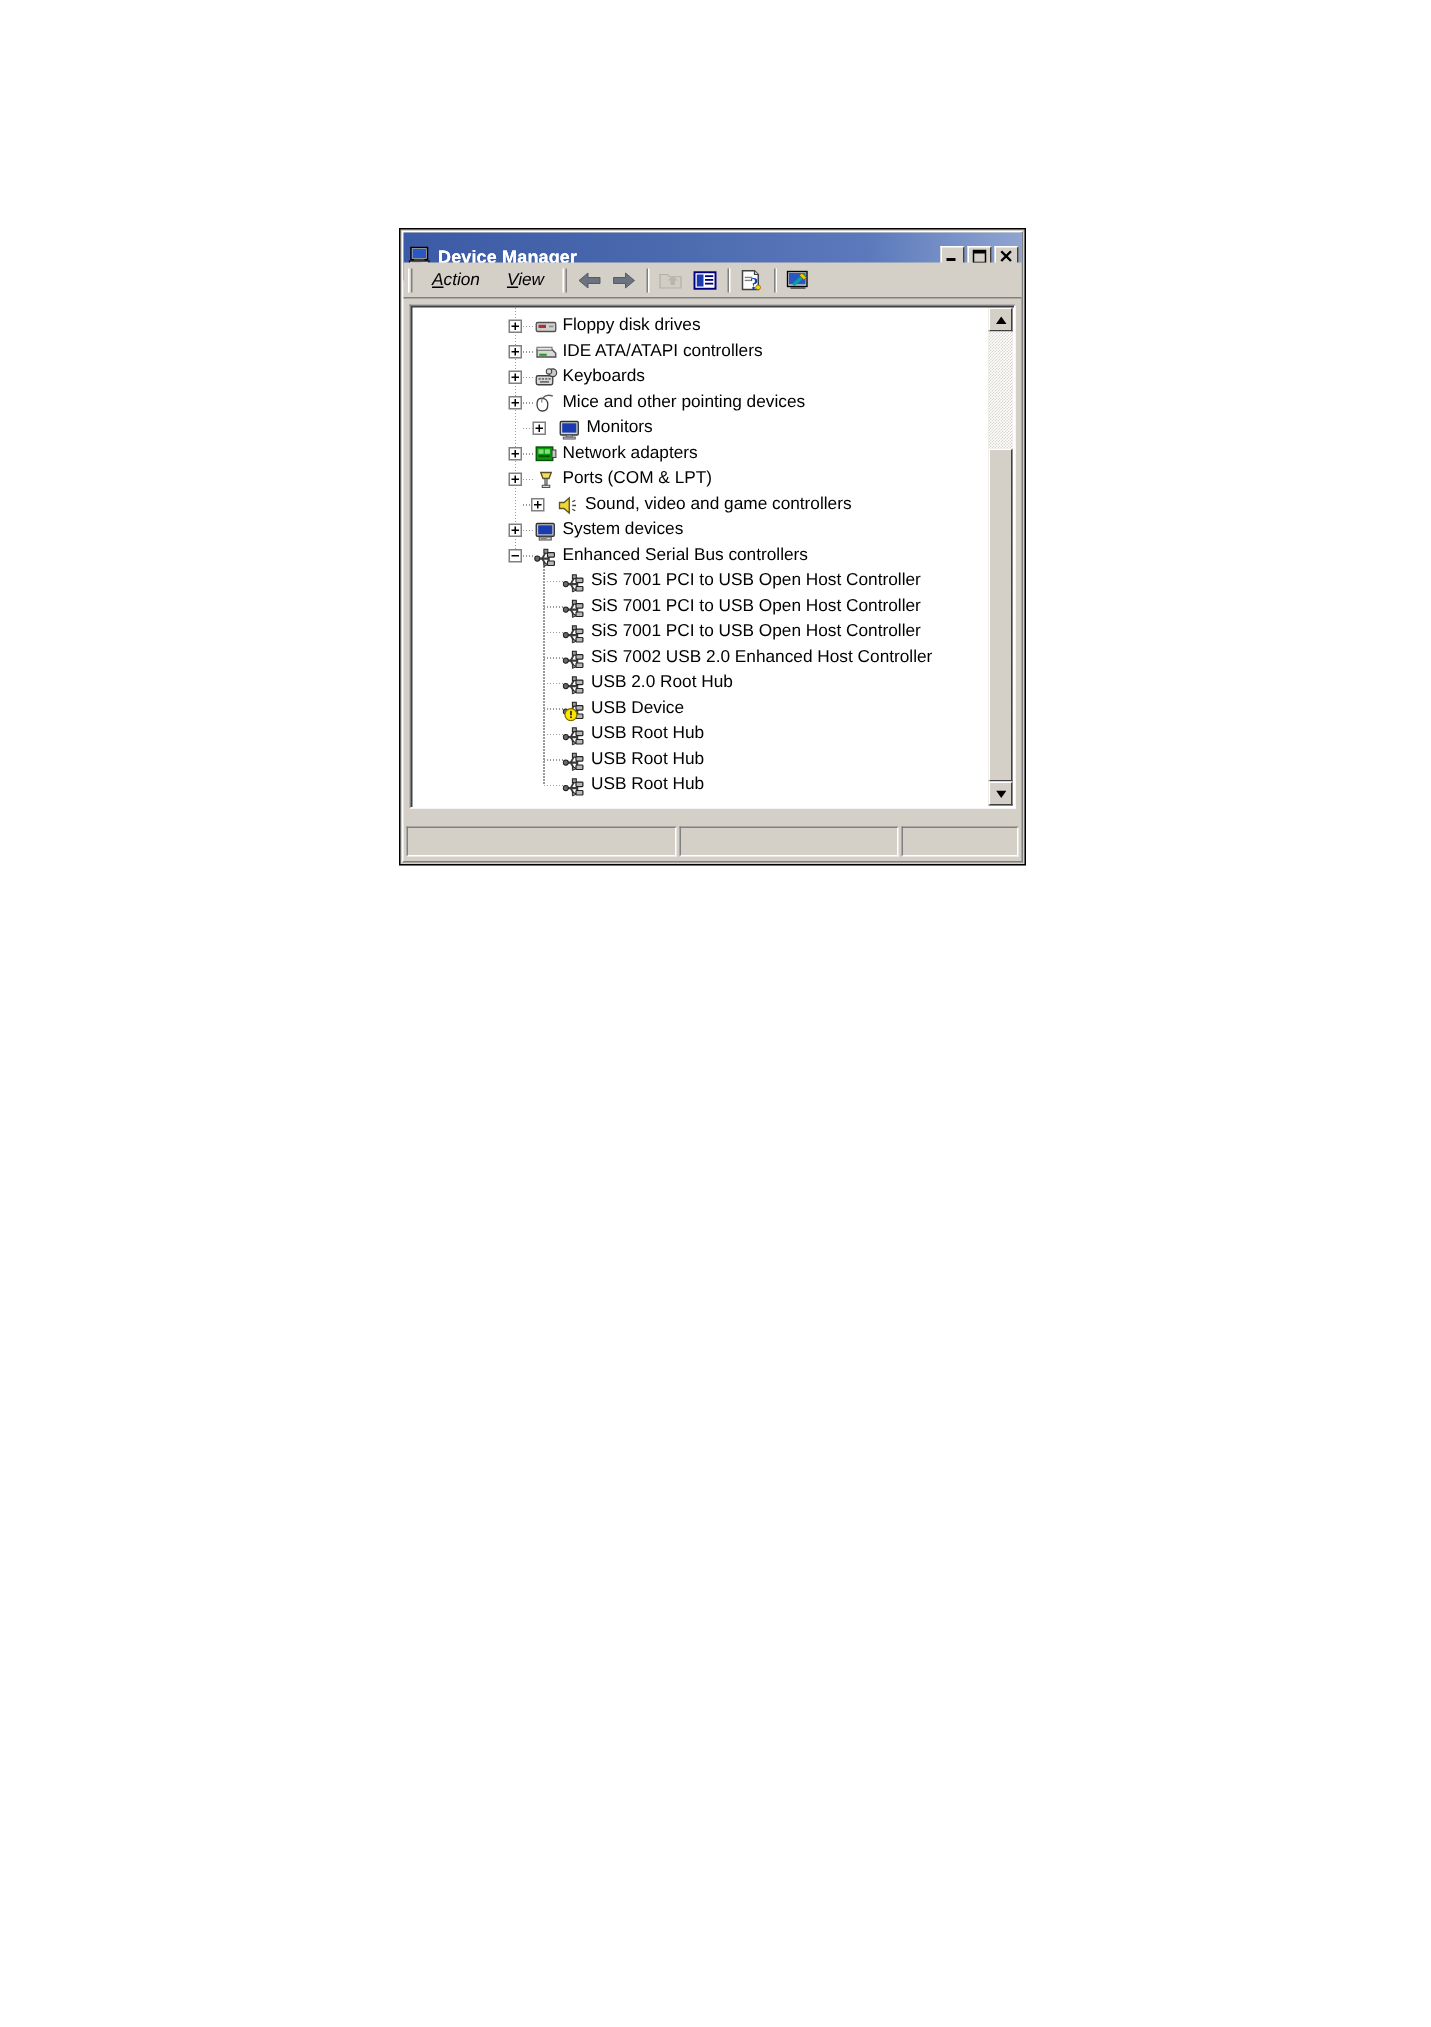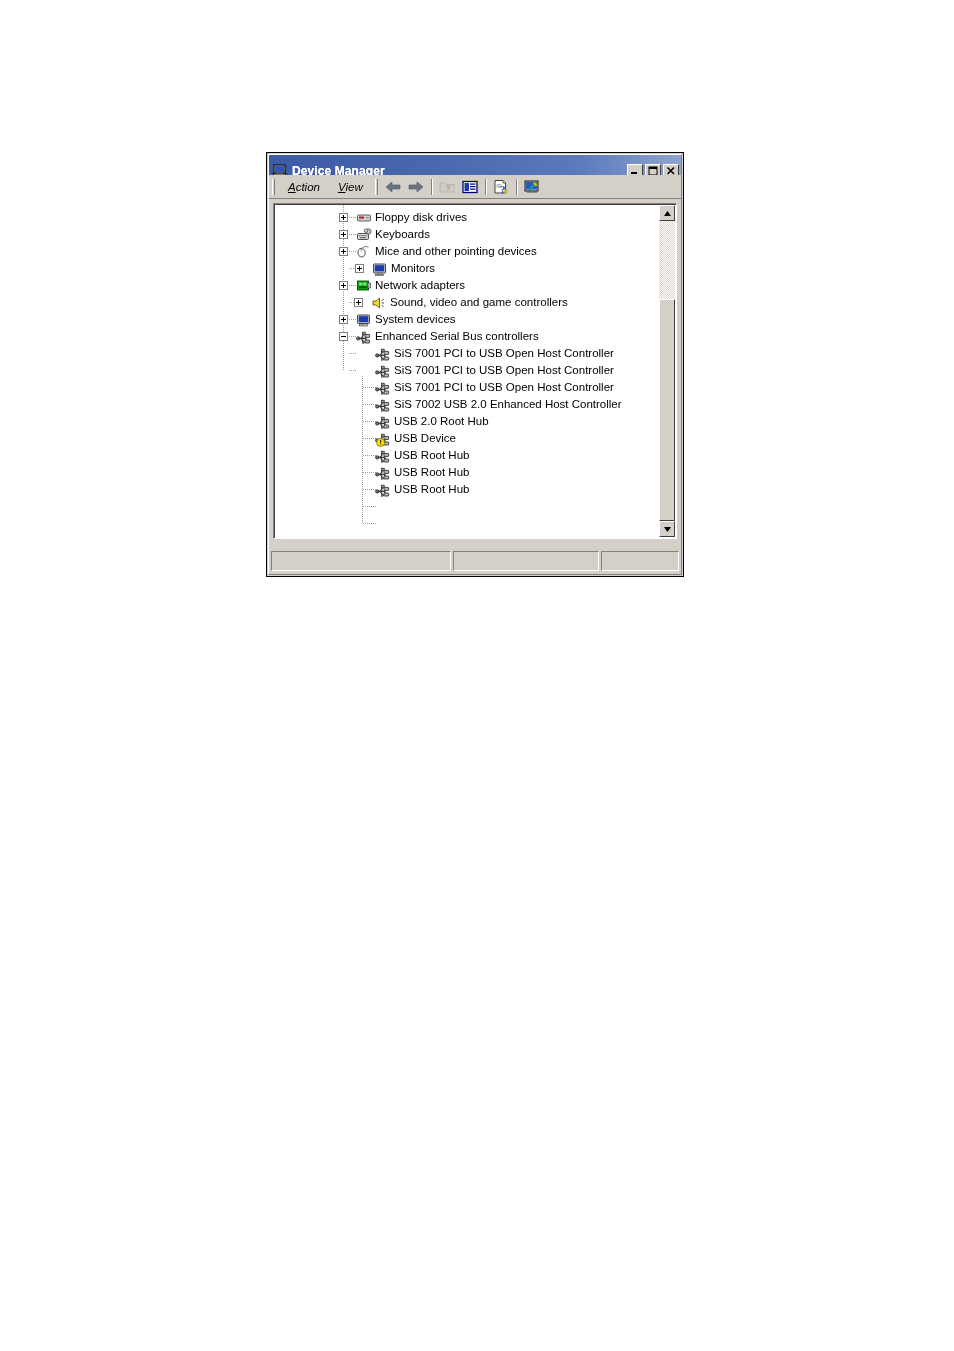--- a/index.html
+++ b/index.html
@@ -414,20 +414,32 @@
               <rect x="10" y="7" width="3" height="1.2" fill="#909090"></rect>
             </svg>
           </span>
           <span class="lbl">Floppy disk drives</span>
         </div>
         <div class="tree-row" style="padding-left:26px">
           <span class="expander plus"></span>
           <span style="width:8px;flex:0 0 auto"></span>
           <span class="ico">
             <svg width="16" height="16" viewBox="0 0 16 16">
+              <path d="M2 6 L12 6 L14.5 8.5 L14.5 11 L2 11 Z" fill="#d8d8d8" stroke="#505050" stroke-width="0.9"></path>
+              <rect x="3.5" y="8.8" width="5" height="1.4" fill="#1f9e1f"></rect>
+              <rect x="2" y="4.5" width="10" height="2" fill="#e8e8e8" stroke="#707070" stroke-width="0.7"></rect>
+            </svg>
+          </span>
+          <span class="lbl">IDE ATA/ATAPI controllers</span>
+        </div>
+        <div class="tree-row" style="padding-left:26px">
+          <span class="expander plus"></span>
+          <span style="width:8px;flex:0 0 auto"></span>
+          <span class="ico">
+            <svg width="16" height="16" viewBox="0 0 16 16">
               <rect x="1.5" y="6.5" width="11" height="6" rx="1.2" fill="#d8d8d8" stroke="#404040" stroke-width="0.9"></rect>
               <rect x="3" y="8" width="1.5" height="1.2" fill="#707070"></rect>
               <rect x="5.2" y="8" width="1.5" height="1.2" fill="#707070"></rect>
               <rect x="7.4" y="8" width="1.5" height="1.2" fill="#707070"></rect>
               <rect x="9.6" y="8" width="1.5" height="1.2" fill="#707070"></rect>
               <rect x="4" y="10" width="6" height="1.2" fill="#707070"></rect>
               <circle cx="12.5" cy="4.5" r="2.6" fill="#c8c8c8" stroke="#404040" stroke-width="0.8"></circle>
               <circle cx="10" cy="3.6" r="1.8" fill="#d8d8d8" stroke="#404040" stroke-width="0.7"></circle>
             </svg>
           </span>
@@ -464,20 +476,32 @@
           <span class="ico">
             <svg width="16" height="16" viewBox="0 0 16 16">
               <rect x="1.5" y="3" width="11" height="9" fill="#0a9a0a" stroke="#054f05" stroke-width="0.9"></rect>
               <rect x="3" y="4.5" width="3.4" height="3" fill="#7de07d"></rect>
               <rect x="7.2" y="4.5" width="3.4" height="3" fill="#7de07d"></rect>
               <rect x="3" y="8.4" width="7.6" height="1.4" fill="#054f05"></rect>
               <rect x="12" y="5" width="2.6" height="5" fill="#c8c8c8" stroke="#404040" stroke-width="0.7"></rect>
             </svg>
           </span>
           <span class="lbl">Network adapters</span>
+        </div>
+        <div class="tree-row" style="padding-left:26px">
+          <span class="expander plus"></span>
+          <span style="width:8px;flex:0 0 auto"></span>
+          <span class="ico">
+            <svg width="16" height="16" viewBox="0 0 16 16">
+              <path d="M4.5 3 L11.5 3 L10 7 L6 7 Z" fill="#f0e060" stroke="#605020" stroke-width="0.9"></path>
+              <rect x="7.3" y="7" width="1.4" height="4.5" fill="#b8b8b8" stroke="#505050" stroke-width="0.7"></rect>
+              <path d="M5.5 11.5 L10.5 11.5 L10.5 13 L5.5 13 Z" fill="#d8d8d8" stroke="#505050" stroke-width="0.7"></path>
+            </svg>
+          </span>
+          <span class="lbl">Ports (COM &amp; LPT)</span>
         </div>
         <div class="tree-row" style="padding-left:41px">
           <span class="expander plus"></span>
           <span style="width:8px;flex:0 0 auto"></span>
           <span class="ico">
             <svg width="16" height="16" viewBox="0 0 16 16">
               <path d="M2 6 L5 6 L8.5 3 L8.5 13 L5 10 L2 10 Z" fill="#f0d838" stroke="#60541a" stroke-width="0.9"></path>
               <path d="M10.5 5.5 L12.5 4.5 M10.5 8 L13 8 M10.5 10.5 L12.5 11.5" stroke="#404040" stroke-width="0.9"></path>
             </svg>
           </span>

